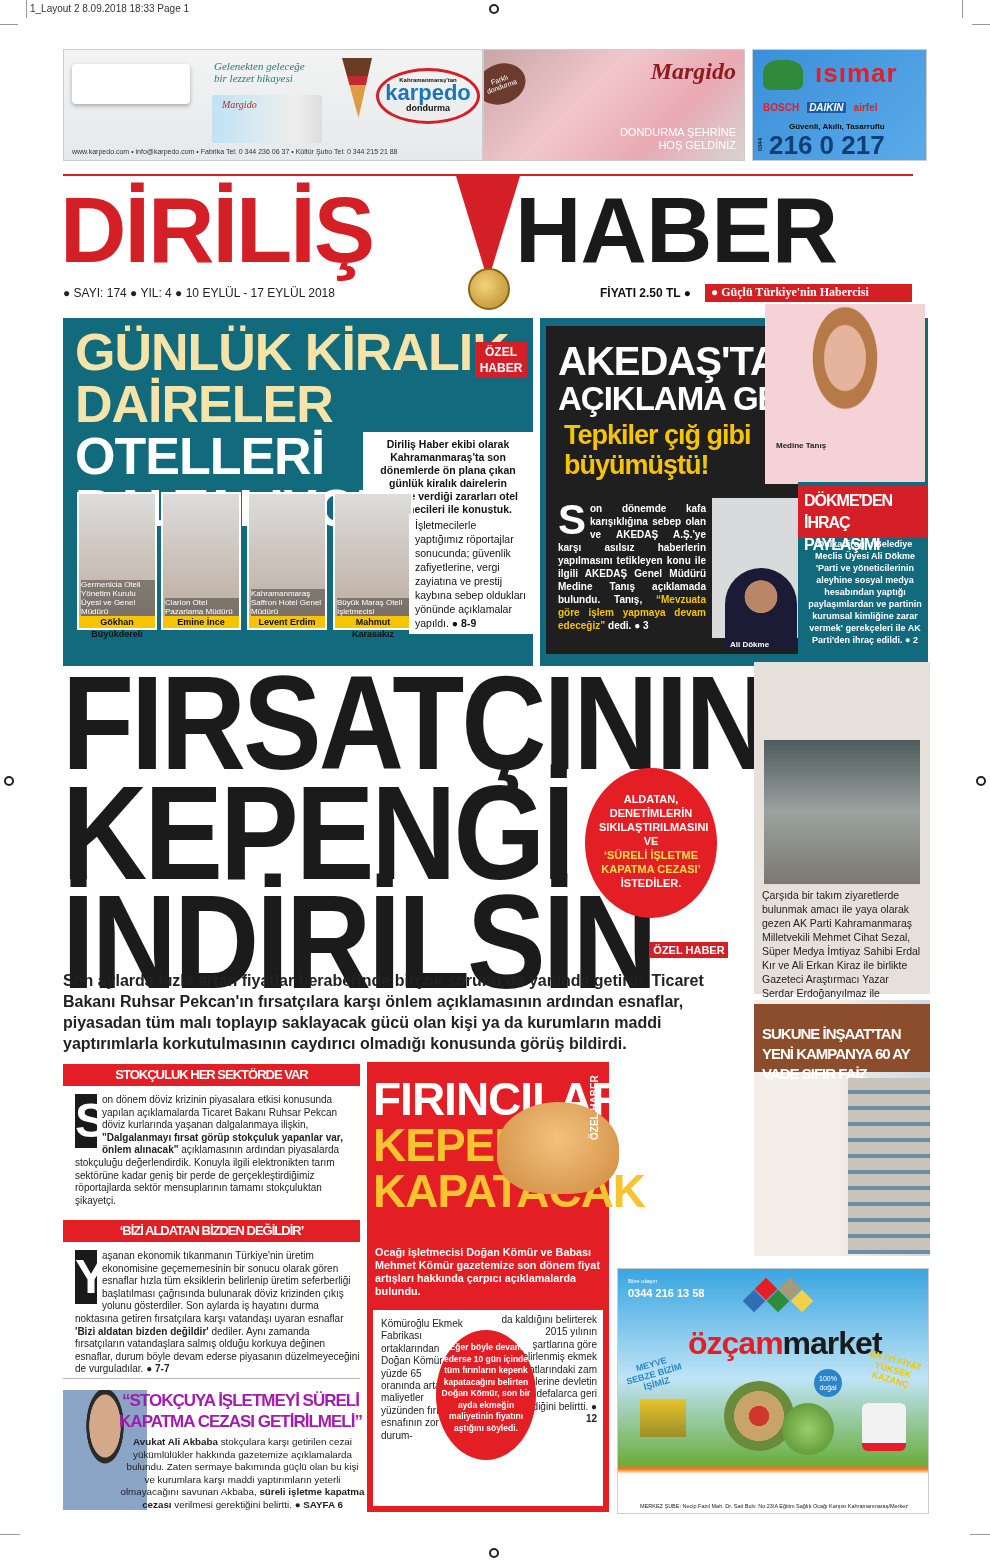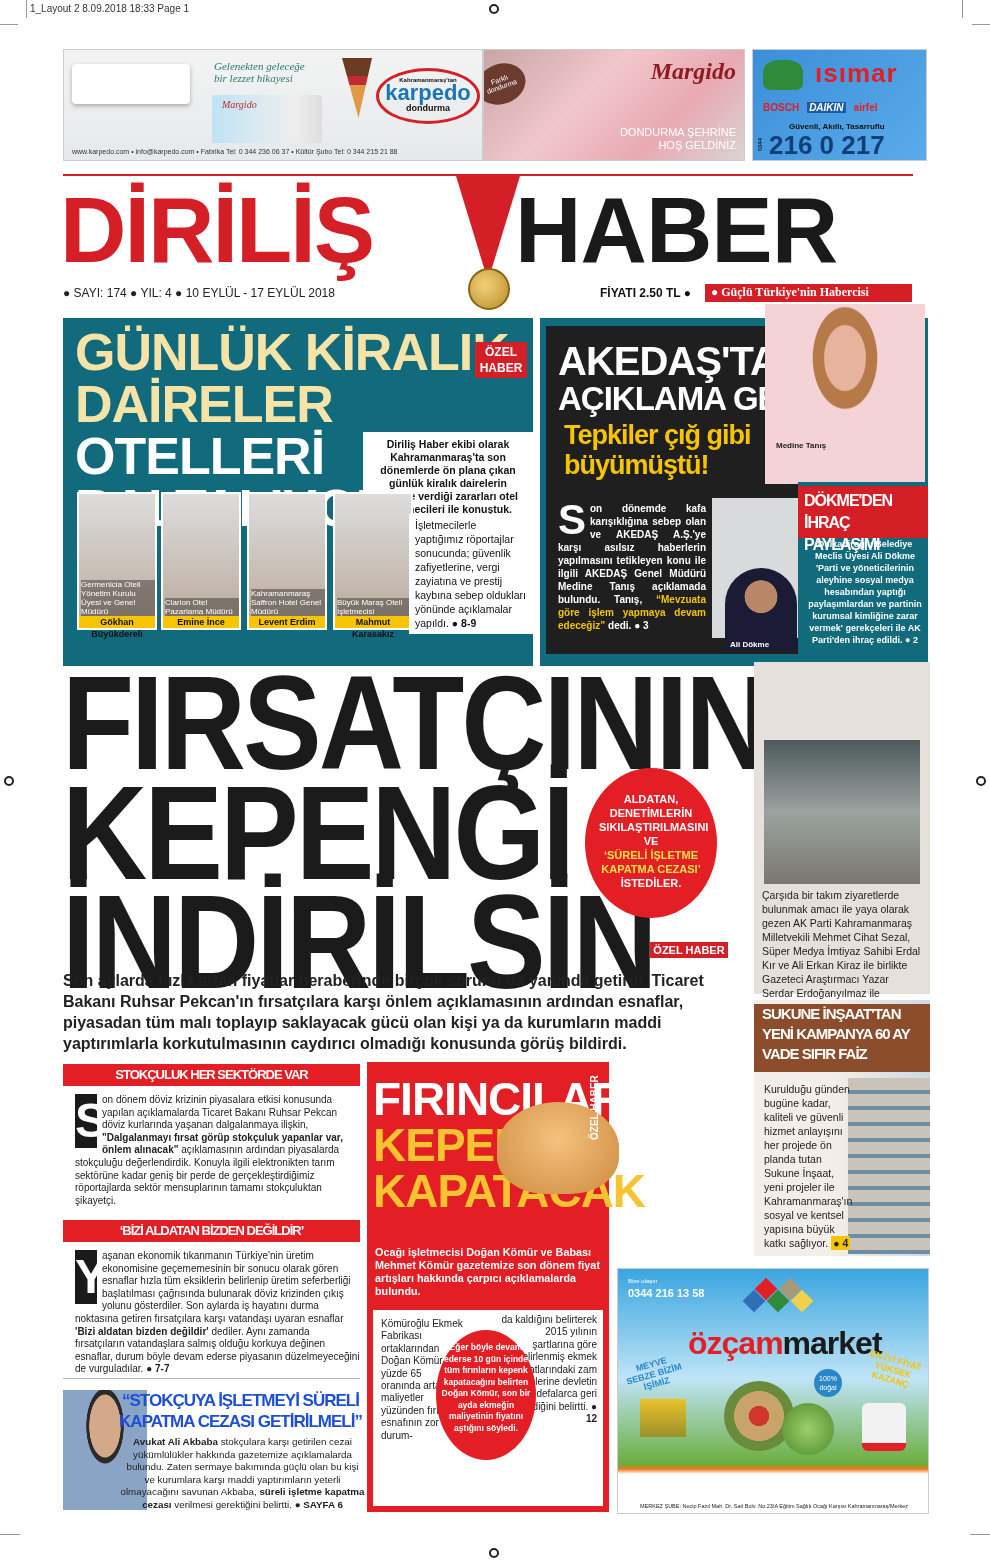--- a/index.html
+++ b/index.html
@@ -54,33 +54,33 @@
 #bubble{left:585px;top:768px;width:132px;height:150px;border-radius:50%;background:#e31e24;color:#fff;font-size:11px;font-weight:bold;line-height:14px;text-align:center;padding-top:24px}
 #bubble .y{color:#f6e04a}
 #ozel2{left:650px;top:942px;width:78px;height:16px;background:#d51f27;color:#fff;font-size:11px;font-weight:bold;text-align:center;line-height:16px}
 #lead{left:63px;top:970px;width:680px;font-size:16px;line-height:21px;font-weight:bold;color:#222}
 
 #sezal-box{left:754px;top:662px;width:176px;height:332px;background:#e6e0da}
 #sezal-h{left:0;top:0;width:176px;height:68px;background:#8b4d2b;color:#fff;font-size:15px;line-height:20px;font-weight:bold;padding:5px 8px}
 #sezal-photo{left:10px;top:78px;width:156px;height:144px;background:linear-gradient(180deg,#4f5a5c,#9aa3a0 50%,#7c7770)}
 #sezal-body{left:8px;top:226px;width:160px;font-size:10.5px;line-height:14px;color:#222}
 #sukune-box{left:754px;top:1000px;width:176px;height:256px;background:linear-gradient(90deg,#f4eee8 45%,#ccd8e4)}
-#sukune-h{left:0;top:4px;width:176px;height:68px;background:#8b4d2b;color:#fff;font-size:15px;line-height:20px;font-weight:bold;padding:0 8px}
+#sukune-h{left:0;top:4px;width:176px;height:68px;background:#8b4d2b;color:#fff;font-size:15px;line-height:20px;font-weight:bold;padding:20px 8px}
 #sukune-bldg{left:94px;top:78px;width:82px;height:176px;background:repeating-linear-gradient(180deg,#c9c3b9 0 12px,#6d8da5 12px 16px)}
 #sukune-body{left:10px;top:82px;width:90px;font-size:10.5px;line-height:14px;color:#222}
 .pg{display:inline-block;background:#f6c400;font-weight:bold;padding:0 2px}
 
 .sec-h{height:22px;background:#e31e24;color:#fff;font-size:13px;font-weight:bold;text-align:center;line-height:22px}
 #stok-h{left:63px;top:1064px;width:297px}
 #stok-body{left:75px;top:1094px;width:285px;font-size:10px;line-height:12.6px;color:#222}
 .dropcap{float:left;width:22px;height:54px;background:#1a1a1a;color:#fff;font-size:48px;line-height:54px;font-weight:900;text-align:center;margin-right:5px}
 #bizi-h{left:63px;top:1220px;width:297px}
 #bizi-body{left:75px;top:1250px;width:285px;font-size:10px;line-height:12.6px;color:#222}
 #akbaba-photo{left:63px;top:1390px;width:84px;height:120px;background:radial-gradient(ellipse at 50% 30%,#d4a98a 0 26%,#2a2a2a 27% 31%,#8aa4c6 32%)}
-#akbaba-h{left:118px;top:1390px;width:245px;font-size:17px;line-height:21px;color:#1d4ed8;font-weight:bold;text-align:center}
+#akbaba-h{left:118px;top:1390px;width:245px;font-size:17px;line-height:21px;color:#a21caf;font-weight:bold;text-align:center}
 #akbaba-body{left:120px;top:1436px;width:245px;font-size:9.8px;line-height:12.6px;color:#222;text-align:center}
 
 #firin-box{left:367px;top:1062px;width:242px;height:450px;background:#e31e24}
 #firin-h{left:6px;top:14px;font-size:46px;line-height:46px;font-weight:900;letter-spacing:-1px}
 #firin-h .w{color:#fff}
 #firin-h .y{color:#f6c430}
 #bread{left:130px;top:40px;width:122px;height:92px;border-radius:50% 50% 40% 40%;background:radial-gradient(ellipse at 50% 40%,#f3c27e,#cf8a3f)}
 #ozel3{left:222px;top:4px;width:16px;height:84px;color:#fff;font-size:10px;font-weight:bold;writing-mode:vertical-rl;transform:rotate(180deg);text-align:center}
 #firin-intro{left:8px;top:184px;width:226px;font-size:10.8px;line-height:13px;color:#fff;font-weight:bold}
 #firin-inner{left:6px;top:248px;width:230px;height:196px;background:#fff}
@@ -238,24 +238,20 @@
 <div class="abs" id="sezal-box">
   <div class="abs" id="sezal-photo"></div>
   <div class="abs" id="sezal-body">
     <span>Çarşıda bir takım ziyaretlerde bulunmak amacı ile yaya olarak gezen AK Parti Kahramanmaraş Milletvekili Mehmet Cihat Sezal, Süper Medya İmtiyaz Sahibi Erdal Kır ve Ali Erkan Kiraz ile birlikte Gazeteci Araştırmacı Yazar Serdar Erdoğanyılmaz ile karşılaştı.</span>
     <b>● 5</b>
   </div>
 </div>
 <div class="abs" id="sukune-box">
   <div class="abs cond" id="sukune-h">SUKUNE İNŞAAT'TAN YENİ KAMPANYA 60 AY VADE SIFIR FAİZ</div>
   <div class="abs" id="sukune-bldg"></div>
-  <div class="abs" id="sukune-body">
-    <span>Kurulduğu günden bugüne kadar, kaliteli ve güvenli hizmet anlayışını her projede ön planda tutan Sukune İnşaat, yeni projeler ile Kahramanmaraş'ın sosyal ve kentsel yapısına büyük katkı sağlıyor.</span>
-    <span class="pg">● 4</span>
-  </div>
 </div>
 
 <div class="abs sec-h cond" id="stok-h">STOKÇULUK HER SEKTÖRDE VAR</div>
 <div class="abs" id="stok-body">
   <span class="dropcap">S</span>
   <span>on dönem döviz krizinin piyasalara etkisi konusunda yapılan açıklamalarda Ticaret Bakanı Ruhsar Pekcan döviz kurlarında yaşanan dalgalanmaya ilişkin,</span>
   <b>"Dalgalanmayı fırsat görüp stokçuluk yapanlar var, önlem alınacak"</b>
   <span>açıklamasının ardından piyasalarda stokçuluğu değerlendirdik. Konuyla ilgili elektronikten tarım sektörüne kadar geniş bir perde de gerçekleştirdiğimiz röportajlarda sektör mensuplarının tamamı stokçuluktan şikayetçi.</span>
 </div>
 <div class="abs sec-h cond" id="bizi-h">‘BİZİ ALDATAN BİZDEN DEĞİLDİR’</div>

